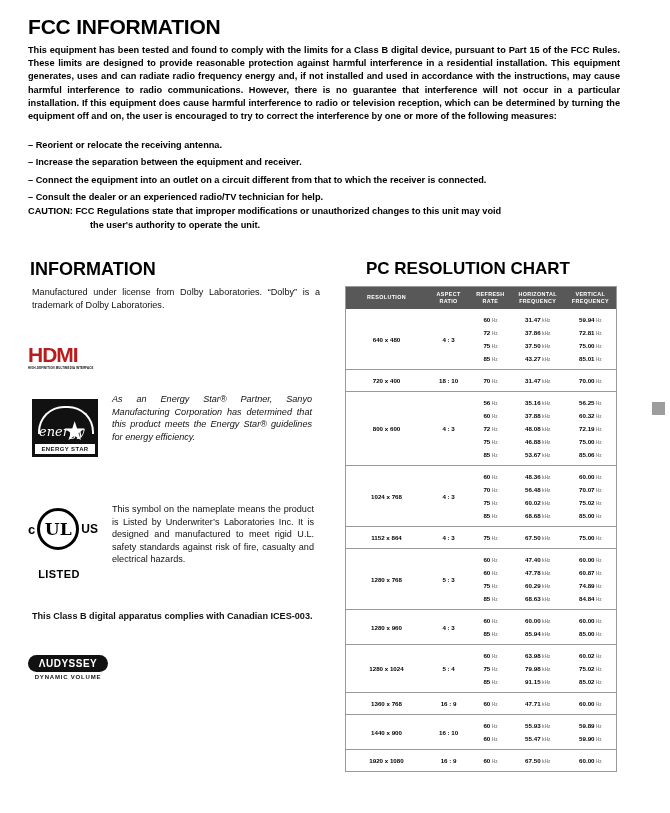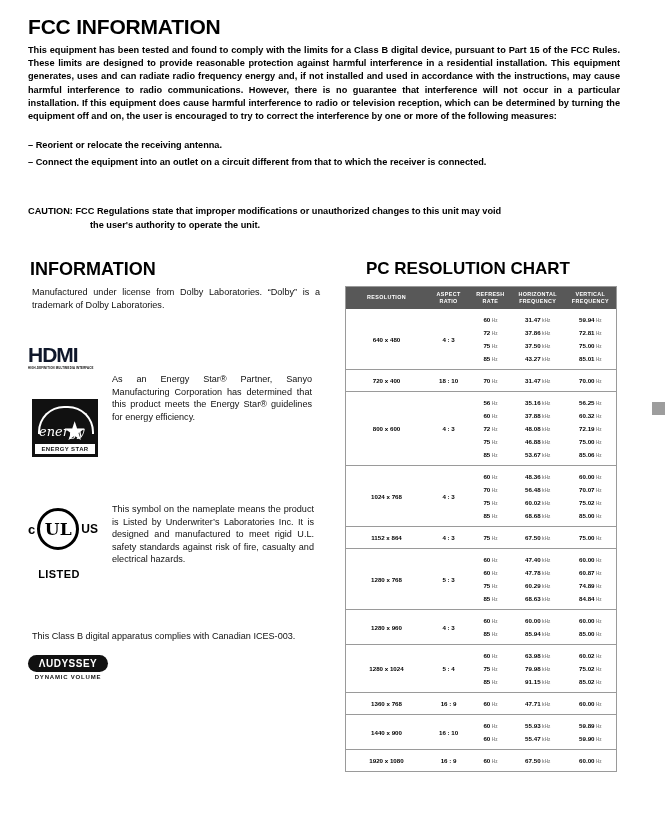--- a/index.html
+++ b/index.html
@@ -13,29 +13,29 @@
   .bullets div{white-space:nowrap;}
   .caution{position:absolute;left:28px;top:205px;width:592px;font-size:9.2px;font-weight:bold;line-height:13.6px;text-align:justify;}
   .caution .ind{display:block;text-indent:62px;text-align:left;}
   .caution b{font-weight:bold;}
 
   
   .tm-title{position:absolute;left:30px;top:259px;font-size:18px;font-weight:bold;}
   .tm-block{position:absolute;font-size:9.1px;line-height:12.6px;text-align:justify;color:#111;}
   .tm-dolby{left:32px;top:286px;width:288px;}
   .tm-hdmi-txt{left:112px;top:333px;width:200px;}
-  .tm-estar-txt{left:112px;top:373px;width:200px;}
+  .tm-estar-txt{left:112px;top:393px;width:200px;font-style:italic;}
   .tm-ul-txt{left:112px;top:503px;width:202px;}
-  .tm-canada{left:32px;top:630px;width:290px;}
+  .tm-canada{left:32px;top:610px;width:290px;font-weight:bold;}
   .tm-aud-txt{left:112px;top:642px;width:196px;}
 
   
   .logo{position:absolute;}
   .hdmi-logo{left:28px;top:344px;width:74px;height:26px;}
-  .hdmi-word{font-family:"Liberation Sans",sans-serif;font-weight:bold;font-size:21px;letter-spacing:-1px;line-height:21px;color:#0f172a;}
+  .hdmi-word{font-family:"Liberation Sans",sans-serif;font-weight:bold;font-size:21px;letter-spacing:-1px;line-height:21px;color:#b91c1c;}
   .hdmi-sub{font-size:2.8px;letter-spacing:0.2px;color:#000;font-weight:bold;margin-top:1px;white-space:nowrap;}
 
   .estar-logo{left:32px;top:399px;width:64px;height:56px;background:#111;border:1px solid #111;}
   .estar-inner{position:relative;width:100%;height:100%;}
   .estar-band{position:absolute;left:2px;right:2px;bottom:2px;height:10px;background:#fff;color:#111;font-size:6px;font-weight:bold;letter-spacing:0.4px;text-align:center;line-height:10px;}
   .estar-star{position:absolute;left:30px;top:18px;color:#fff;font-size:26px;line-height:26px;}
   .estar-script{position:absolute;left:6px;top:24px;color:#fff;font-size:13px;font-style:italic;font-family:"DejaVu Serif",serif;}
   .estar-arc{position:absolute;left:5px;top:6px;width:52px;height:26px;border:2px solid #fff;border-bottom:none;border-radius:26px 26px 0 0;}
 
   .ul-logo{left:28px;top:508px;width:76px;height:60px;}
@@ -81,21 +81,23 @@
 </head>
 <body>
 
 <div class="page">
 
   <div class="fcc-title">FCC INFORMATION</div>
   <div class="fcc-body">This equipment has been tested and found to comply with the limits for a Class B digital device, pursuant to Part 15 of the FCC Rules.  These limits are designed to provide reasonable protection against harmful interference in a residential installation.  This equipment generates, uses and can radiate radio frequency energy and, if not installed and used in accordance with the instructions, may cause harmful interference to radio communications.  However, there is no guarantee that interference will not occur in a particular installation.  If this equipment does cause harmful interference to radio or television reception, which can be determined by turning the equipment off and on, the user is encouraged to try to correct the interference by one or more of the following  measures:</div>
 
   <div class="bullets">
     <div>– Reorient or relocate the receiving antenna.</div>
+    <div>– Increase the separation between the equipment and receiver.</div>
     <div>– Connect the equipment into an outlet on a circuit different from that to which the receiver is connected.</div>
+    <div>– Consult the dealer or an experienced radio/TV technician for help.</div>
   </div>
 
   <div class="caution"><b>CAUTION</b><span>: FCC Regulations state that improper modifications or unauthorized changes to this unit may void</span><span class="ind">the user's authority to operate the unit.</span></div>
 
   <div class="tm-title">INFORMATION</div>
 
   <div class="tm-block tm-dolby">Manufactured under license from Dolby Laboratories. “Dolby” is a trademark of Dolby Laboratories.</div>
 
   <div class="logo hdmi-logo">
     <div class="hdmi-word">HDMI</div>

